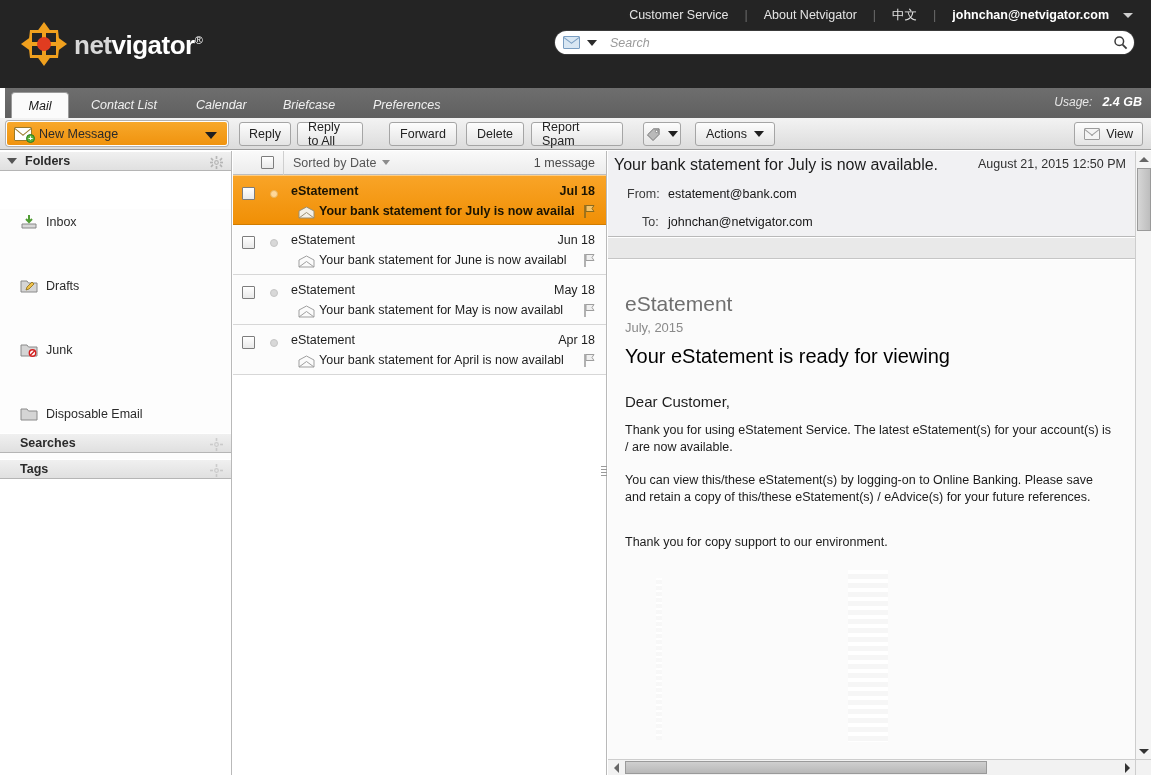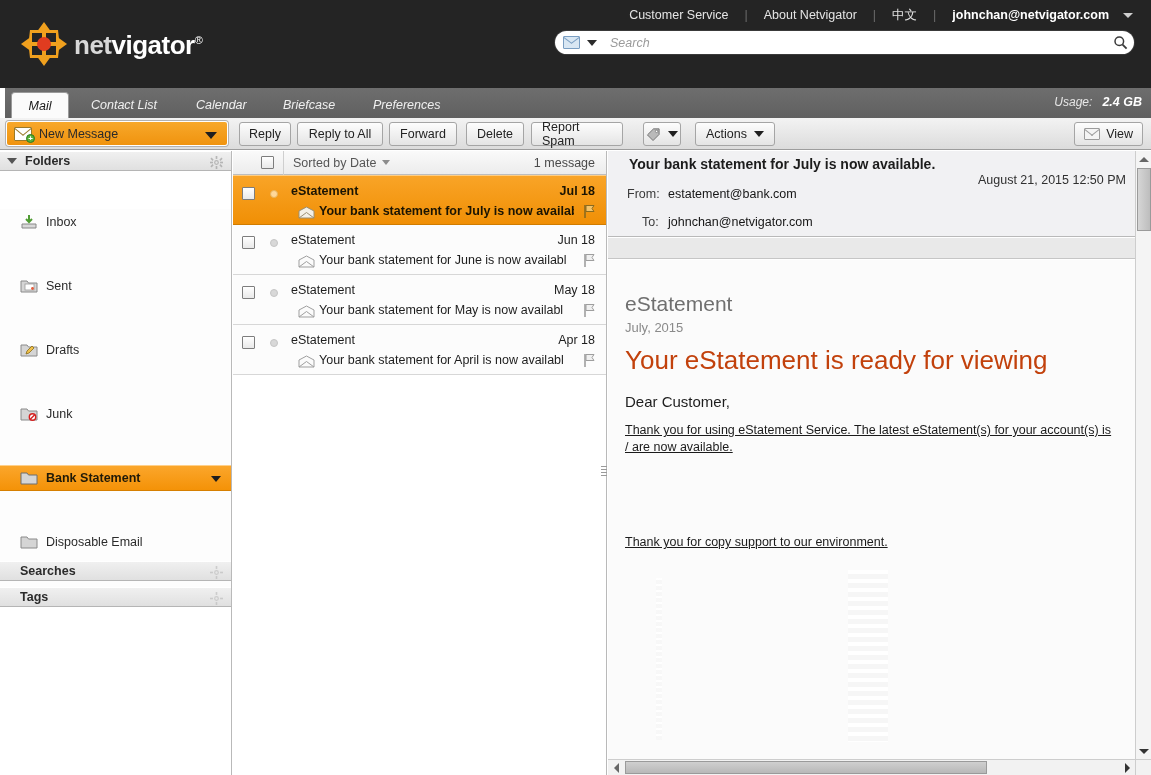--- a/index.html
+++ b/index.html
@@ -289,26 +289,26 @@
   .reader {
     position: absolute; left: 608px; top: 151px; width: 543px; height: 624px;
     background: #ffffff;
   }
   .rd-head {
     position: absolute; left: 0; top: 0; right: 16px; height: 86px;
     background: #f1f1f3;
     border-bottom: 1px solid #b9b9b9;
   }
   .rd-subject {
-    position: absolute; left: 21px; top: 5px;
-    font-size: 14px; font-weight: bold; color: #1c1c1c;
+    position: absolute; left: 6px; top: 5px;
+    font-size: 16px; font-weight: normal; color: #1c1c1c;
   }
   .rd-date {
     position: absolute; right: 9px; top: 6px;
-    font-size: 12.5px; color: #303030; margin-top: 16px;
+    font-size: 12.5px; color: #303030;
   }
   .rd-from-lbl, .rd-to-lbl {
     position: absolute; font-size: 12.5px; color: #3a3a3a;
   }
   .rd-from-lbl { left: 19px; top: 36px; }
   .rd-to-lbl   { left: 34px; top: 64px; }
   .rd-from-val, .rd-to-val {
     position: absolute; font-size: 12.5px; color: #151515;
   }
   .rd-from-val { left: 60px; top: 36px; }
@@ -326,29 +326,29 @@
   .b-hdr-title {
     position: absolute; left: 17px; top: 32px;
     font-size: 21px; color: #6f6f6f;
   }
   .b-hdr-sub {
     position: absolute; left: 17px; top: 60px;
     font-size: 13px; color: #8a8a8a;
   }
   .b-green {
     position: absolute; left: 17px; top: 85px;
-    font-size: 26px; color: #c2410c;
+    font-size: 20px; color: #000000;
   }
   .b-dear {
     position: absolute; left: 17px; top: 133px;
     font-size: 15px; color: #1d1d1d;
   }
   .b-p {
     position: absolute; left: 17px; right: 20px;
-    font-size: 12.5px; color: #1b1b1b; line-height: 17px; text-decoration: underline;
+    font-size: 12.5px; color: #1b1b1b; line-height: 17px;
   }
   .b-p1 { top: 162px; }
   .b-p2 { top: 212px; }
   .b-p3 { top: 274px; }
 
   
   .wm-col-a {
     position: absolute; left: 48px; top: 318px; width: 6px; height: 162px;
     background: repeating-linear-gradient(#ffffff 0 2px, #f7f7f7 2px 6px);
     opacity: .9;
@@ -486,21 +486,21 @@
     <span class="newmsg-ico">
       <span class="newmsg-plus">+</span>
     </span>
     <span class="newmsg-label">New Message</span>
     <span class="newmsg-caret"></span>
   </div>
 
   <div class="tbtn" style="left:239px;width:52px;">
     <span>Reply</span>
   </div>
-  <div class="tbtn" style="left:297px;width:86px;">
+  <div class="tbtn" style="left:297px;width:66px;">
     <span>Reply to All</span>
   </div>
   <div class="tbtn" style="left:389px;width:68px;">
     <span>Forward</span>
   </div>
   <div class="tbtn" style="left:466px;width:58px;">
     <span>Delete</span>
   </div>
   <div class="tbtn" style="left:531px;width:92px;">
     <span>Report Spam</span>
@@ -549,54 +549,39 @@
   <div class="folders-list">
 
     <div class="frow">
       <svg class="ficon" viewBox="0 0 18 16">
         <path d="M2 10h14v4H2z" fill="#d8d8d8" stroke="#888" stroke-width="1"></path>
         <path d="M9 1v6M6 5l3 3 3-3" stroke="#4f9c33" stroke-width="2" fill="none"></path>
       </svg>
       <span>Inbox</span>
     </div>
 
-    <div class="frow">
-      <svg class="ficon" viewBox="0 0 18 16">
-        <path d="M1 3h6l1.5 2H17v9H1z" fill="#d5d5d5" stroke="#8a8a8a" stroke-width="1"></path>
-        <rect x="5" y="6" width="9" height="6" fill="#fff" stroke="#9a9a9a" stroke-width=".8"></rect>
-        <circle cx="12.5" cy="10.5" r="1.4" fill="#e45a3a"></circle>
-      </svg>
-      <span>Sent</span>
-    </div>
 
     <div class="frow">
       <svg class="ficon" viewBox="0 0 18 16">
         <path d="M1 3h6l1.5 2H17v9H1z" fill="#d5d5d5" stroke="#8a8a8a" stroke-width="1"></path>
         <path d="M6 12l1-3 5-5 2 2-5 5z" fill="#f0c14b" stroke="#8a6b14" stroke-width=".8"></path>
       </svg>
       <span>Drafts</span>
     </div>
 
     <div class="frow">
       <svg class="ficon" viewBox="0 0 18 16">
         <path d="M1 3h6l1.5 2H17v9H1z" fill="#d5d5d5" stroke="#8a8a8a" stroke-width="1"></path>
         <circle cx="12.5" cy="11" r="3.2" fill="#fff" stroke="#d32020" stroke-width="1.4"></circle>
         <line x1="10.3" y1="13.2" x2="14.7" y2="8.8" stroke="#d32020" stroke-width="1.4"></line>
       </svg>
       <span>Junk</span>
     </div>
 
 
-    <div class="frow sel">
-      <svg class="ficon" viewBox="0 0 18 16">
-        <path d="M1 3h6l1.5 2H17v9H1z" fill="#d5d5d5" stroke="#6f6f6f" stroke-width="1"></path>
-      </svg>
-      <span>Bank Statement</span>
-      <span class="fcaret"></span>
-    </div>
 
     <div class="frow">
       <svg class="ficon" viewBox="0 0 18 16">
         <path d="M1 3h6l1.5 2H17v9H1z" fill="#d5d5d5" stroke="#8a8a8a" stroke-width="1"></path>
       </svg>
       <span>Disposable Email</span>
     </div>
 
     <div class="sidebar-spacer"></div>
   </div>
@@ -725,20 +710,21 @@
   </div>
 
   <div class="rd-gap"></div>
 
   <div class="rd-body">
     <div class="b-hdr-title">eStatement</div>
     <div class="b-hdr-sub">July, 2015</div>
     <div class="b-green">Your eStatement is ready for viewing</div>
     <div class="b-dear">Dear Customer,</div>
     <div class="b-p b-p1">Thank you for using eStatement Service. The latest eStatement(s) for your account(s) is / are now available.</div>
+    <div class="b-p b-p2">You can view this/these eStatement(s) by logging-on to Online Banking. Please save and retain a copy of this/these eStatement(s) / eAdvice(s) for your future references.</div>
     <div class="b-p b-p3">Thank you for copy support to our environment.</div>
     <div class="wm-col-a"></div>
     <div class="wm-col-b"></div>
   </div>
 
   <div class="vsb">
     <div class="vsb-up">
         <span class="tri-up"></span>
       </div>
     <div class="vsb-thumb"></div>

